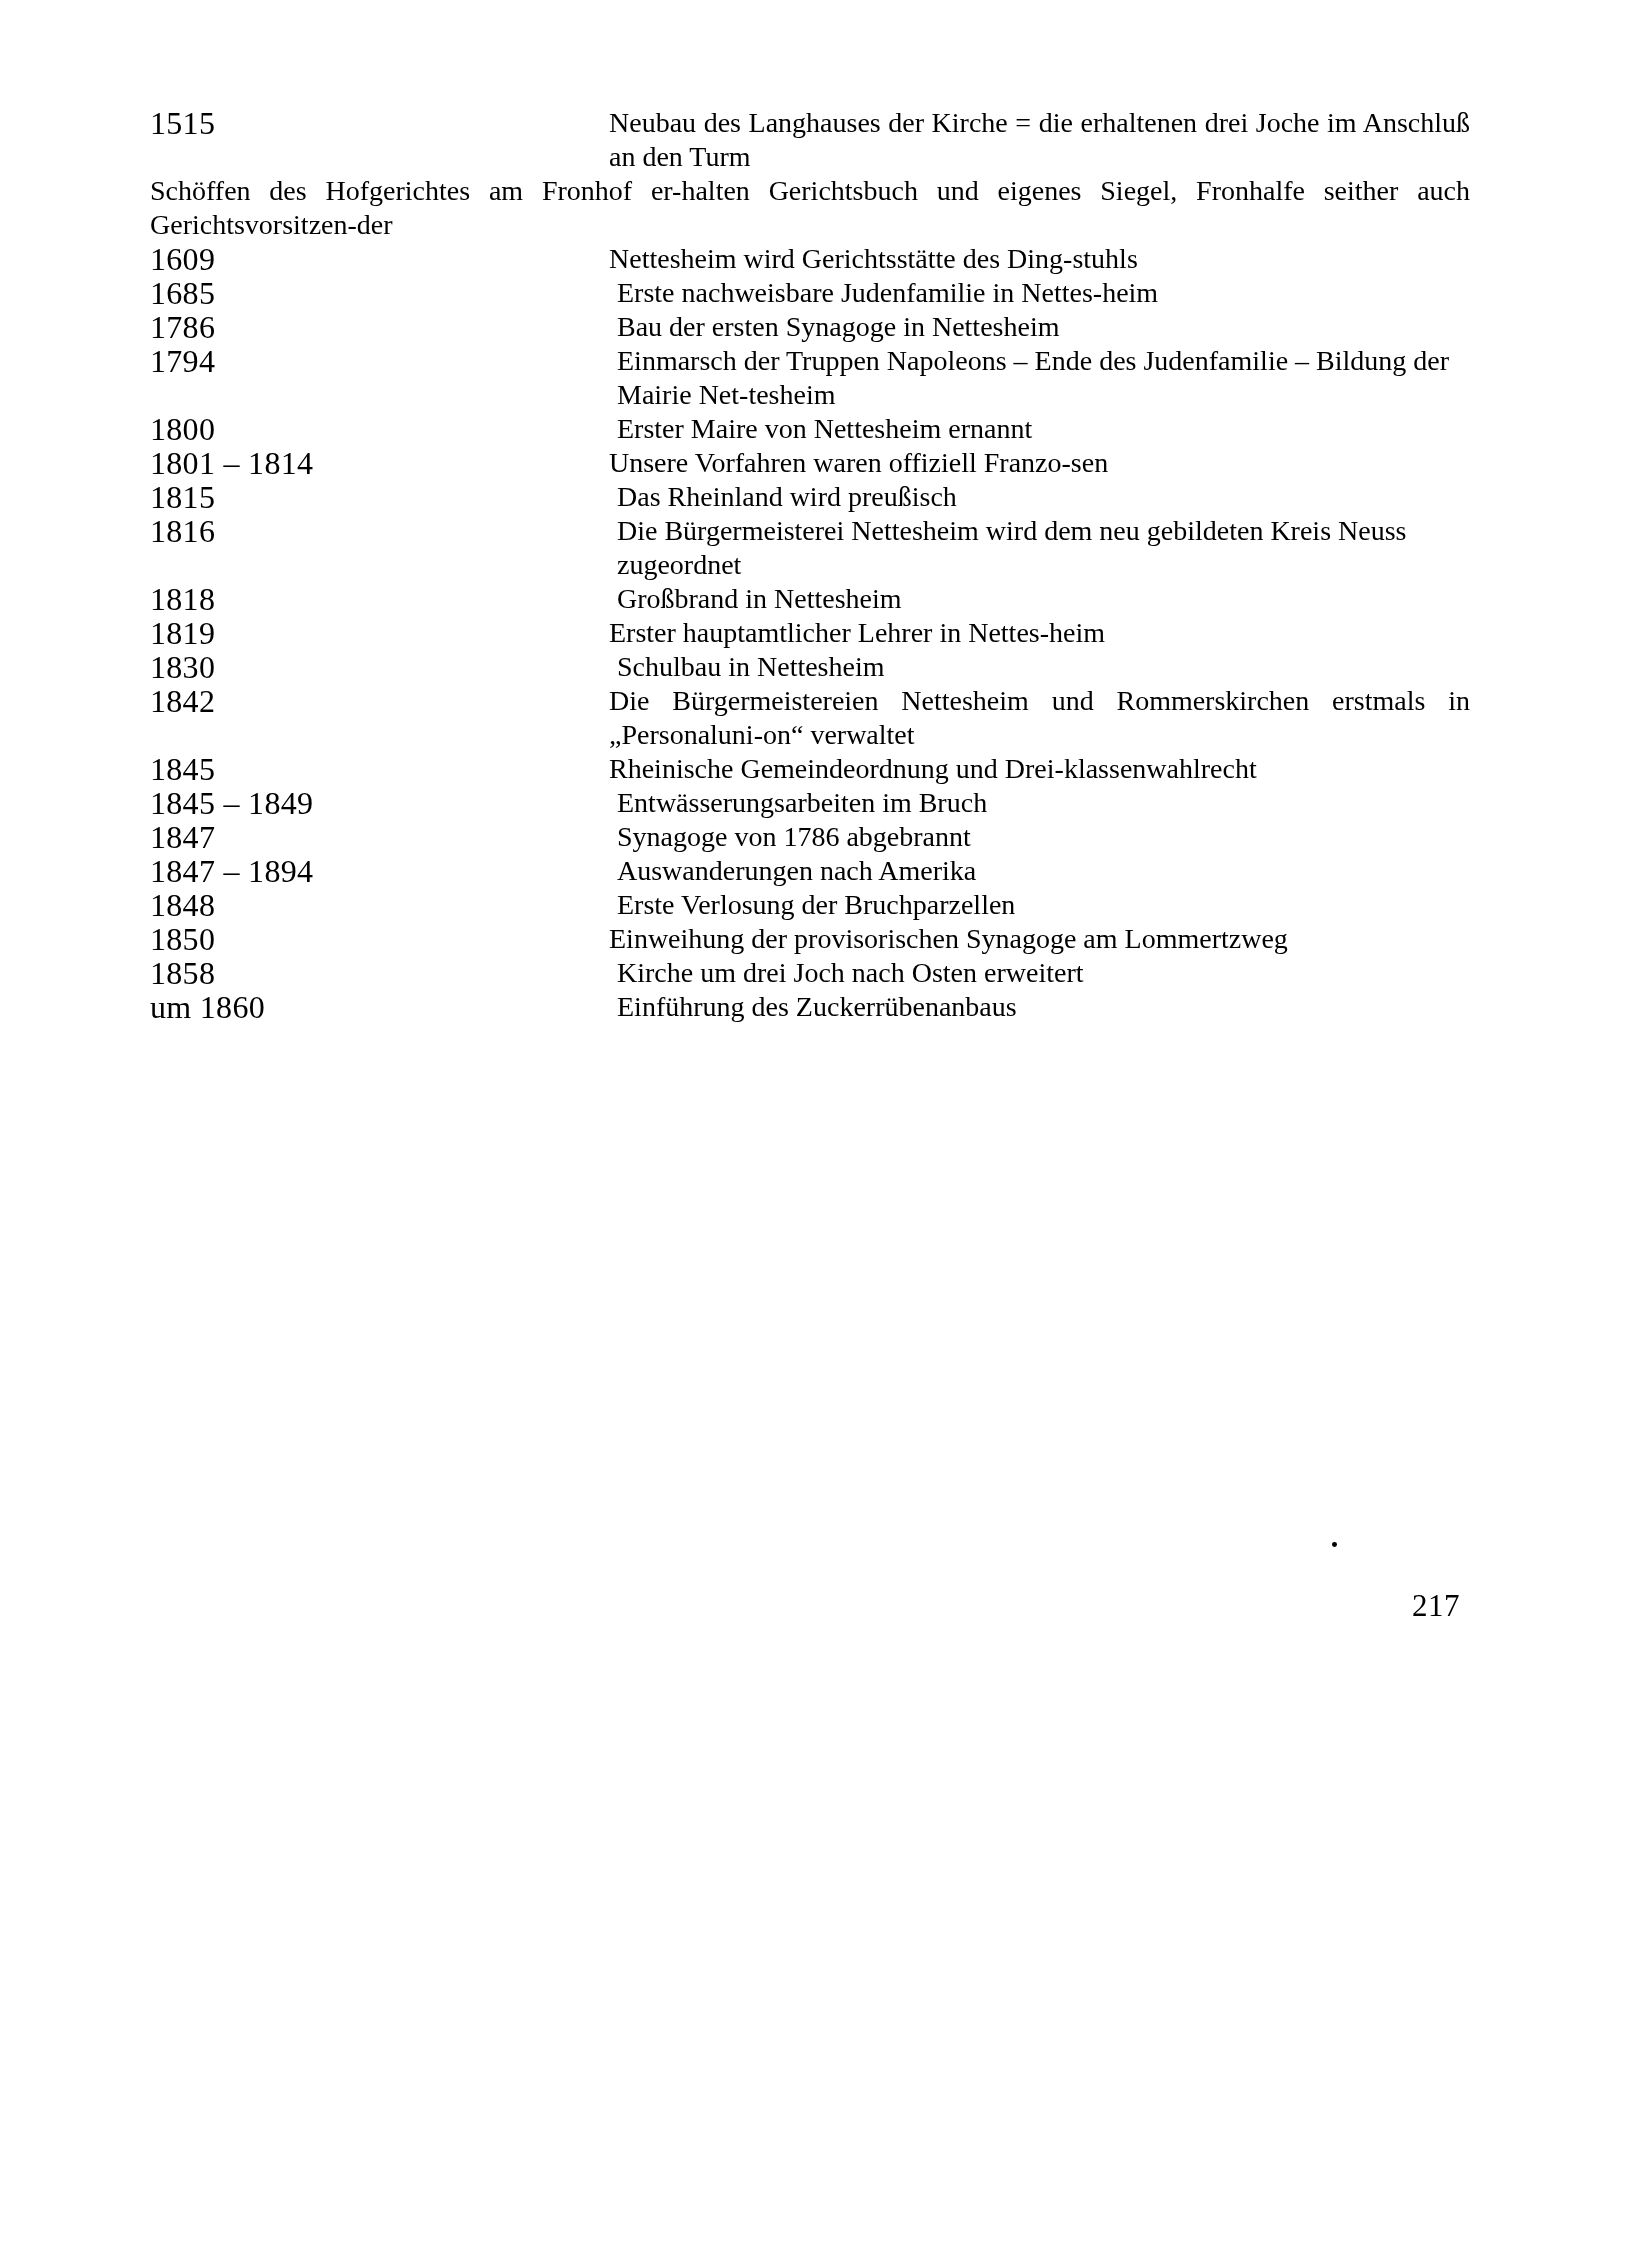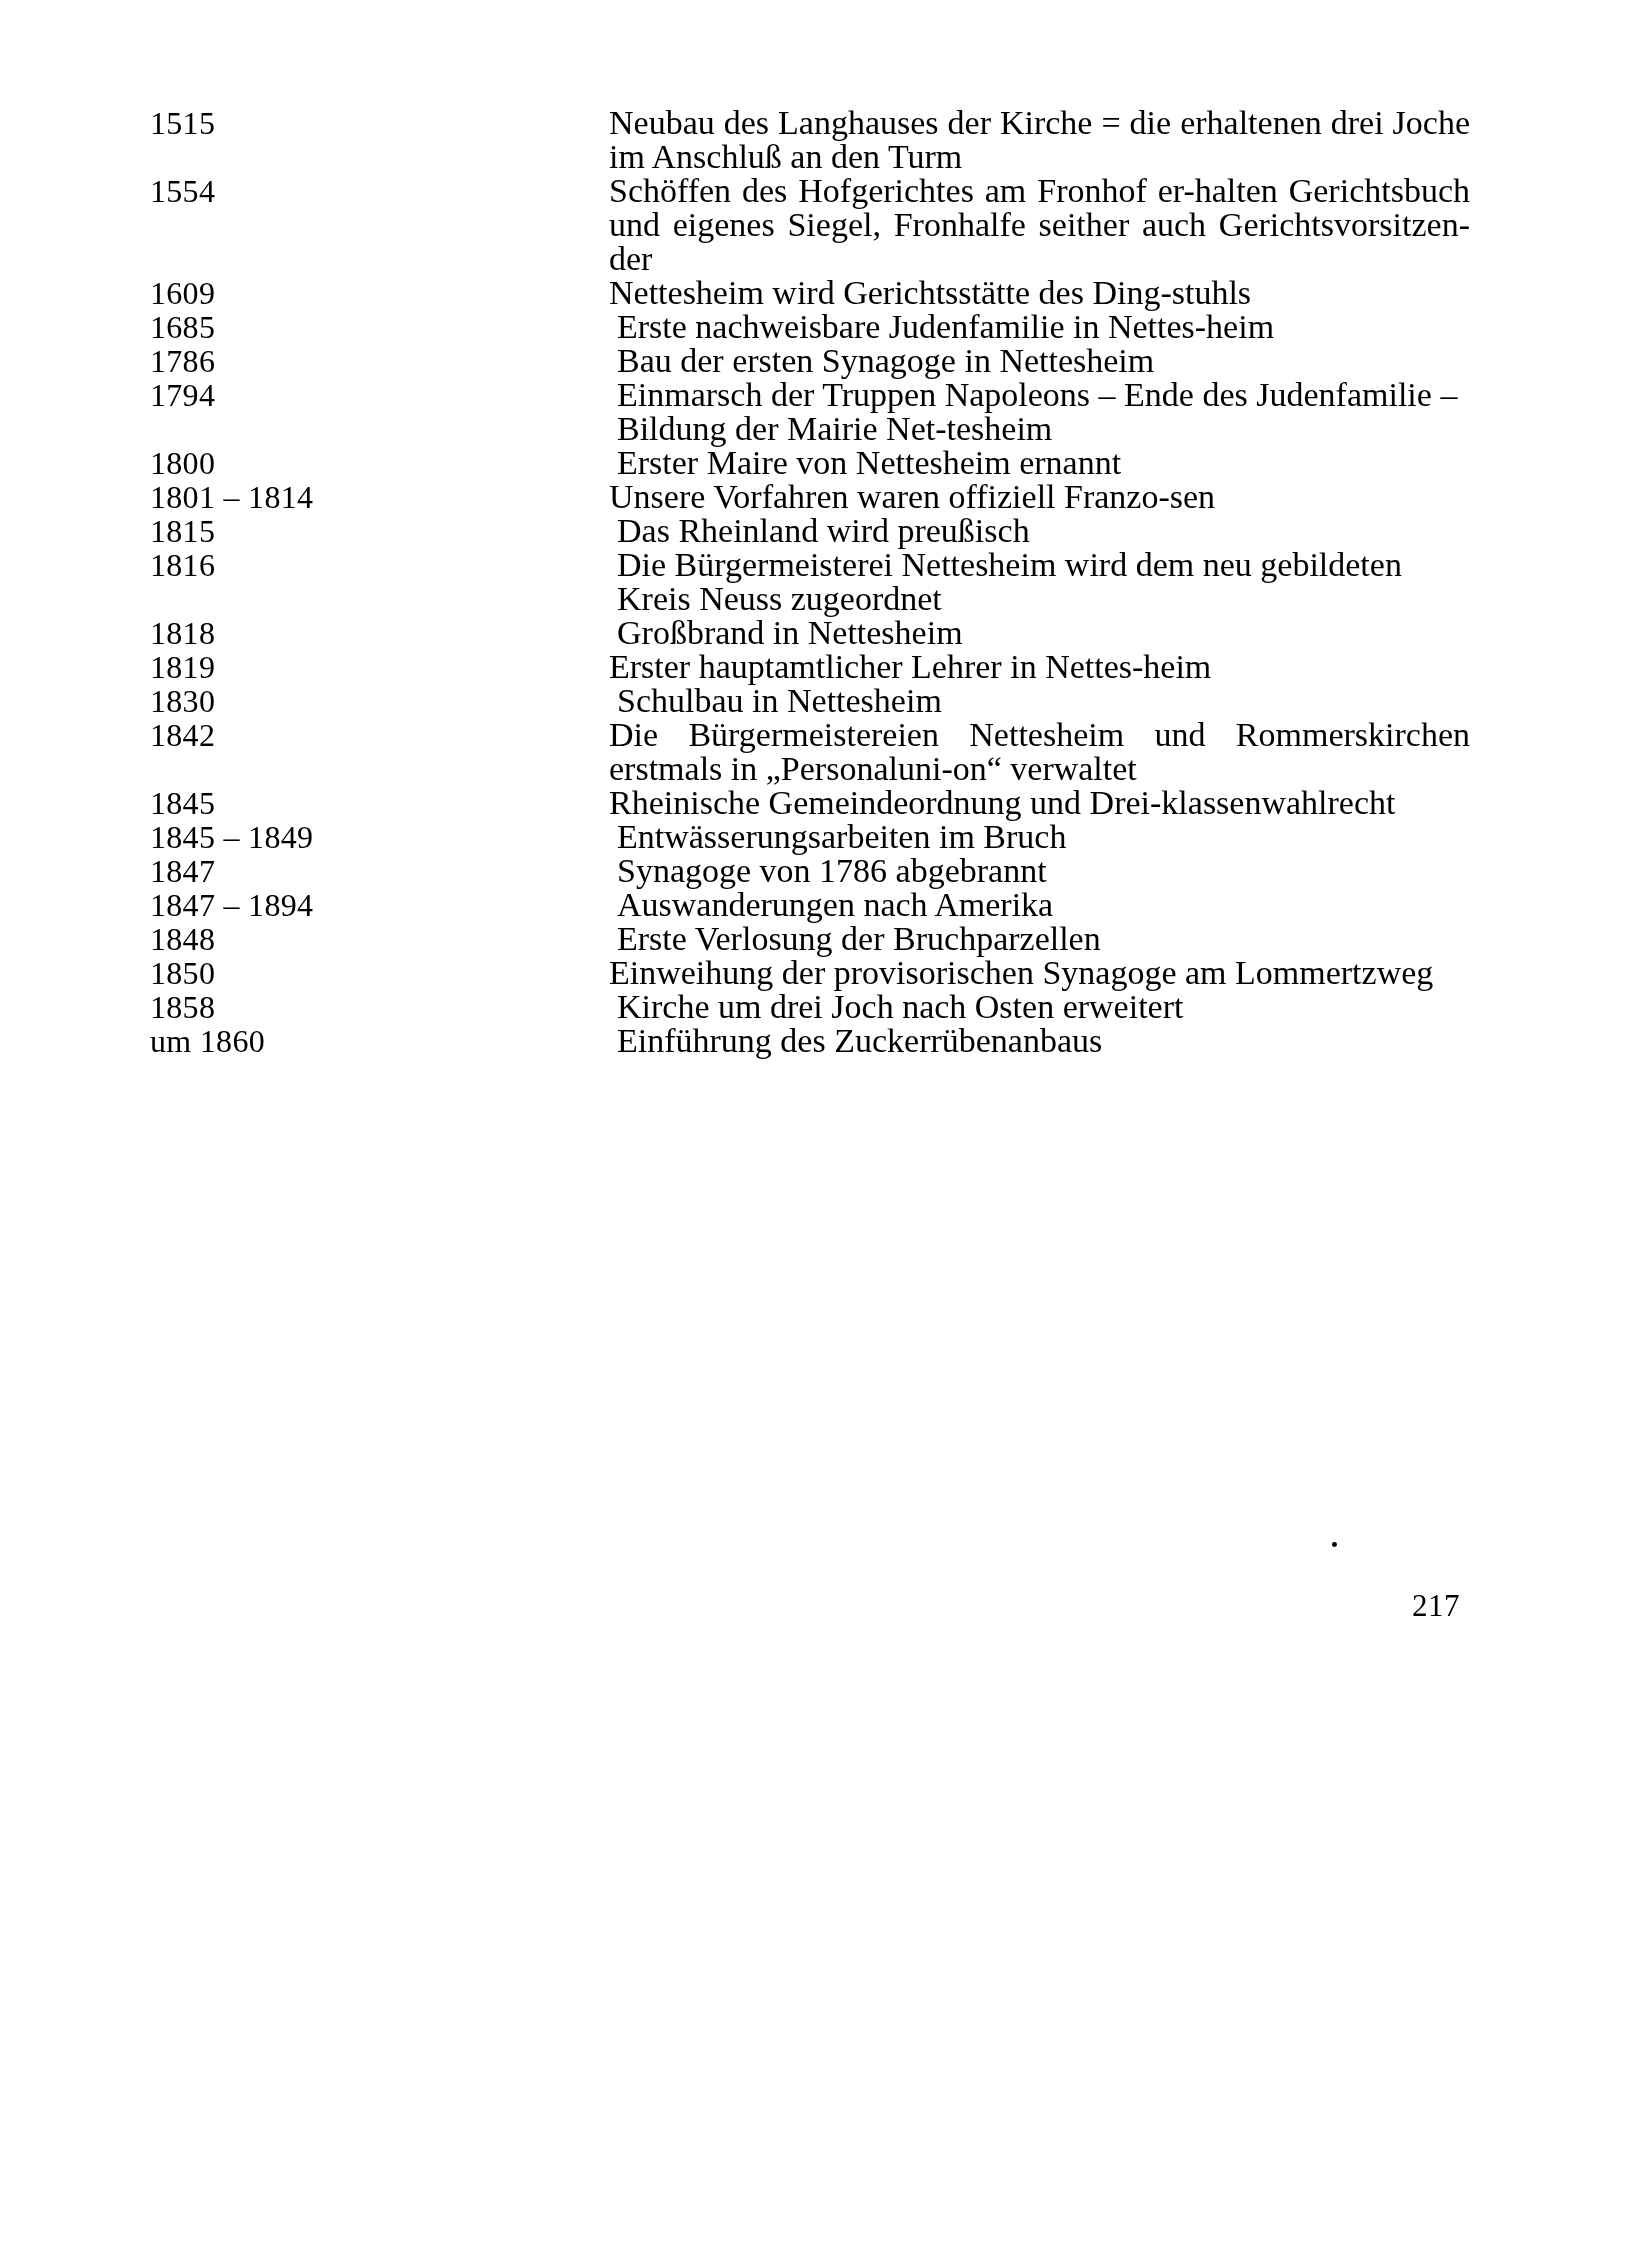--- a/index.html
+++ b/index.html
@@ -31,21 +31,21 @@
     flex: 0 0 459px;
     width: 459px;
     font-size: 32px;
     line-height: 34px;
     white-space: nowrap;
     letter-spacing: 0.3px;
   }
   .entry-desc {
     flex: 1 1 auto;
     width: 861px;
-    font-size: 34px;
+    font-size: 28px;
     line-height: 34px;
     text-align: justify;
     text-justify: inter-word;
     hyphens: manual;
   }
   .entry-desc.ragged {
     text-align: left;
     margin-left: 8px;
   }
   .page-number {
@@ -70,21 +70,20 @@
 <body>
 
 <div class="page">
 
   <div class="chronology">
       <div class="entry">
         <div class="entry-year">1515</div>
         <div class="entry-desc">Neubau des Langhauses der Kirche = die erhaltenen drei Joche im Anschluß an den Turm</div>
       </div>
       <div class="entry">
-        <div class="entry-year">1554</div>
         <div class="entry-desc">Schöffen des Hofgerichtes am Fronhof er-halten Gerichtsbuch und eigenes Siegel, Fronhalfe seither auch Gerichtsvorsitzen-der</div>
       </div>
       <div class="entry">
         <div class="entry-year">1609</div>
         <div class="entry-desc">Nettesheim wird Gerichtsstätte des Ding-stuhls</div>
       </div>
       <div class="entry">
         <div class="entry-year">1685</div>
         <div class="entry-desc ragged">Erste nachweisbare Judenfamilie in Nettes-heim</div>
       </div>

